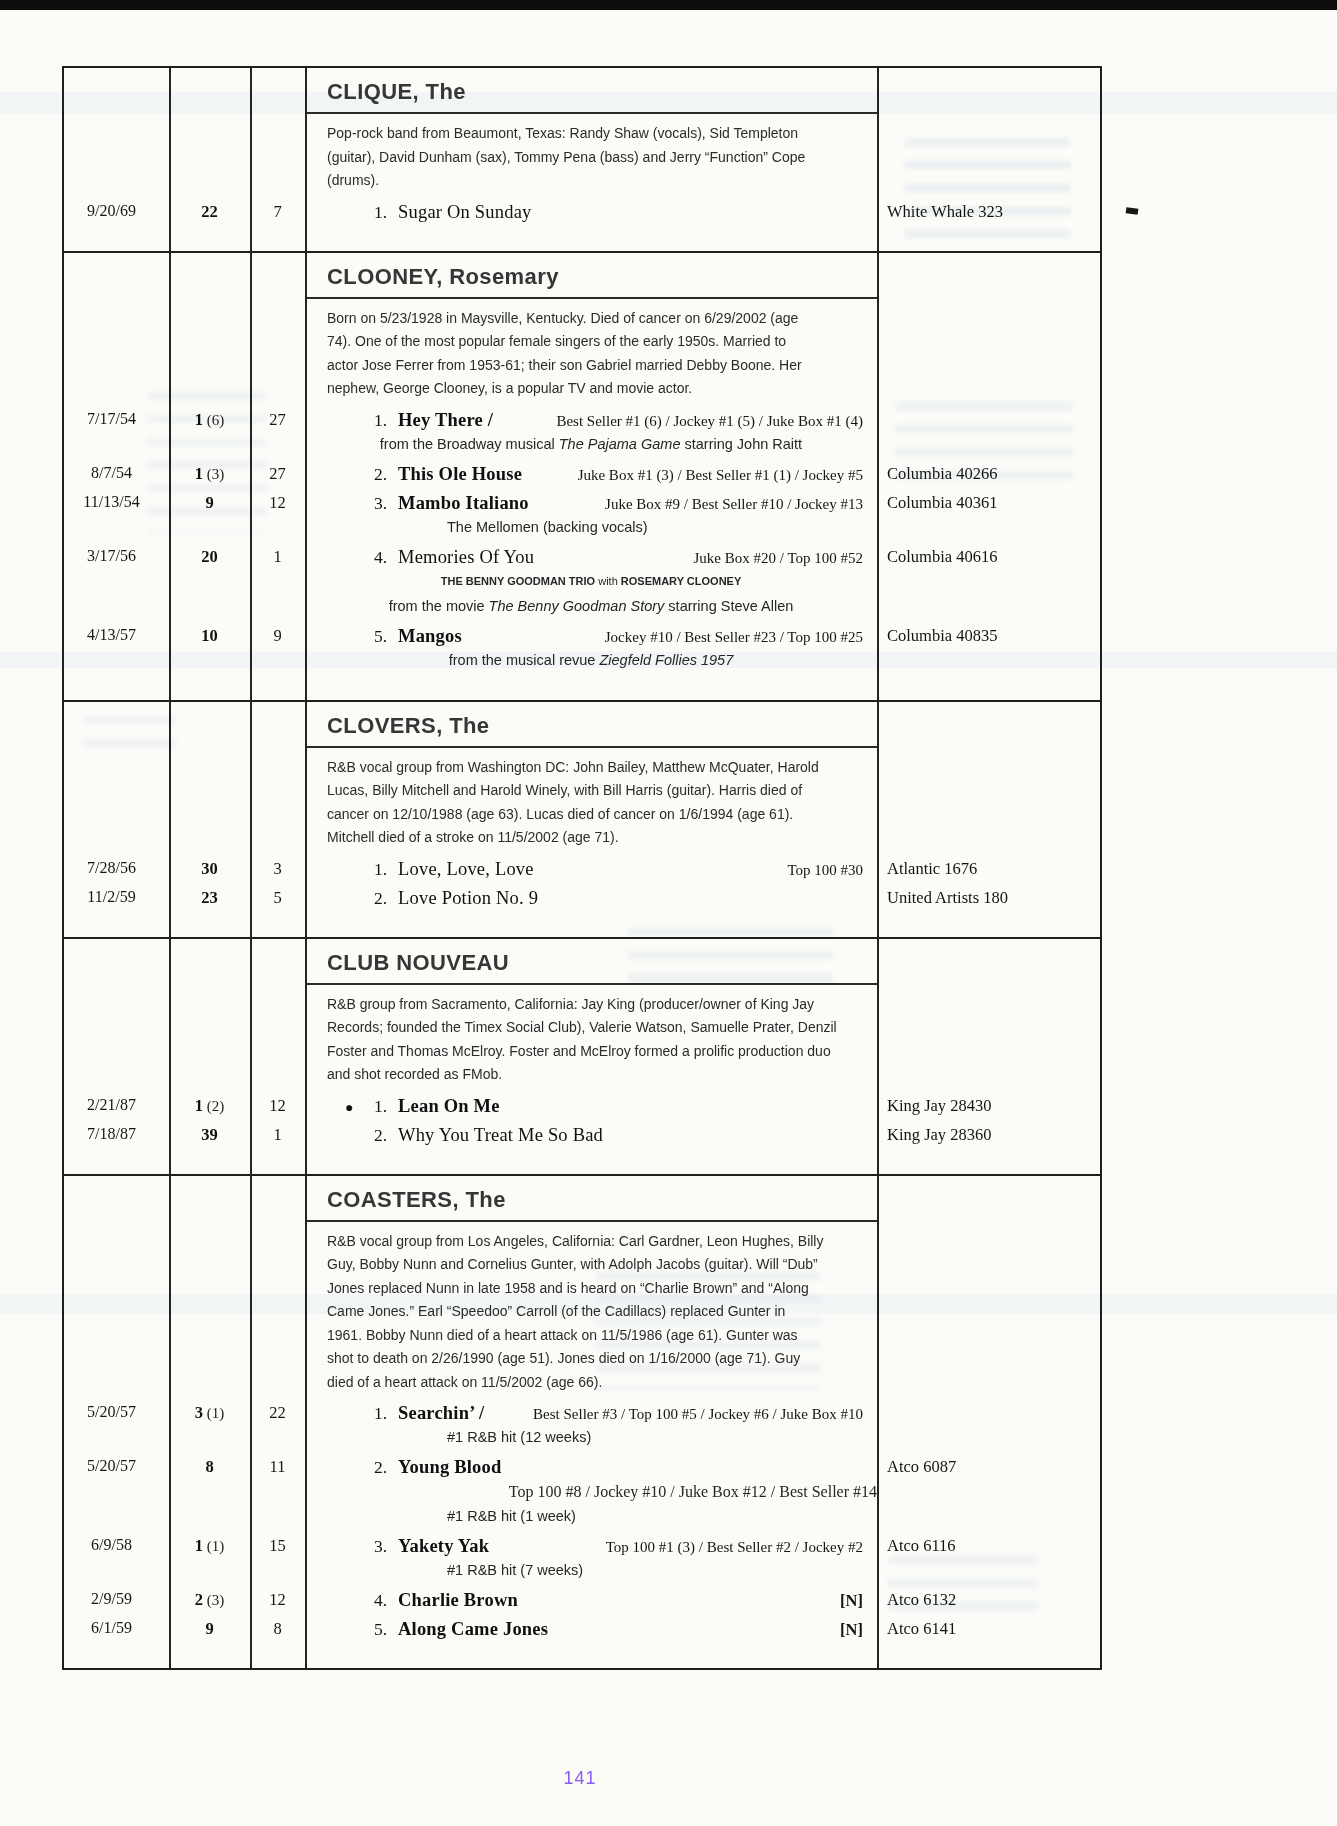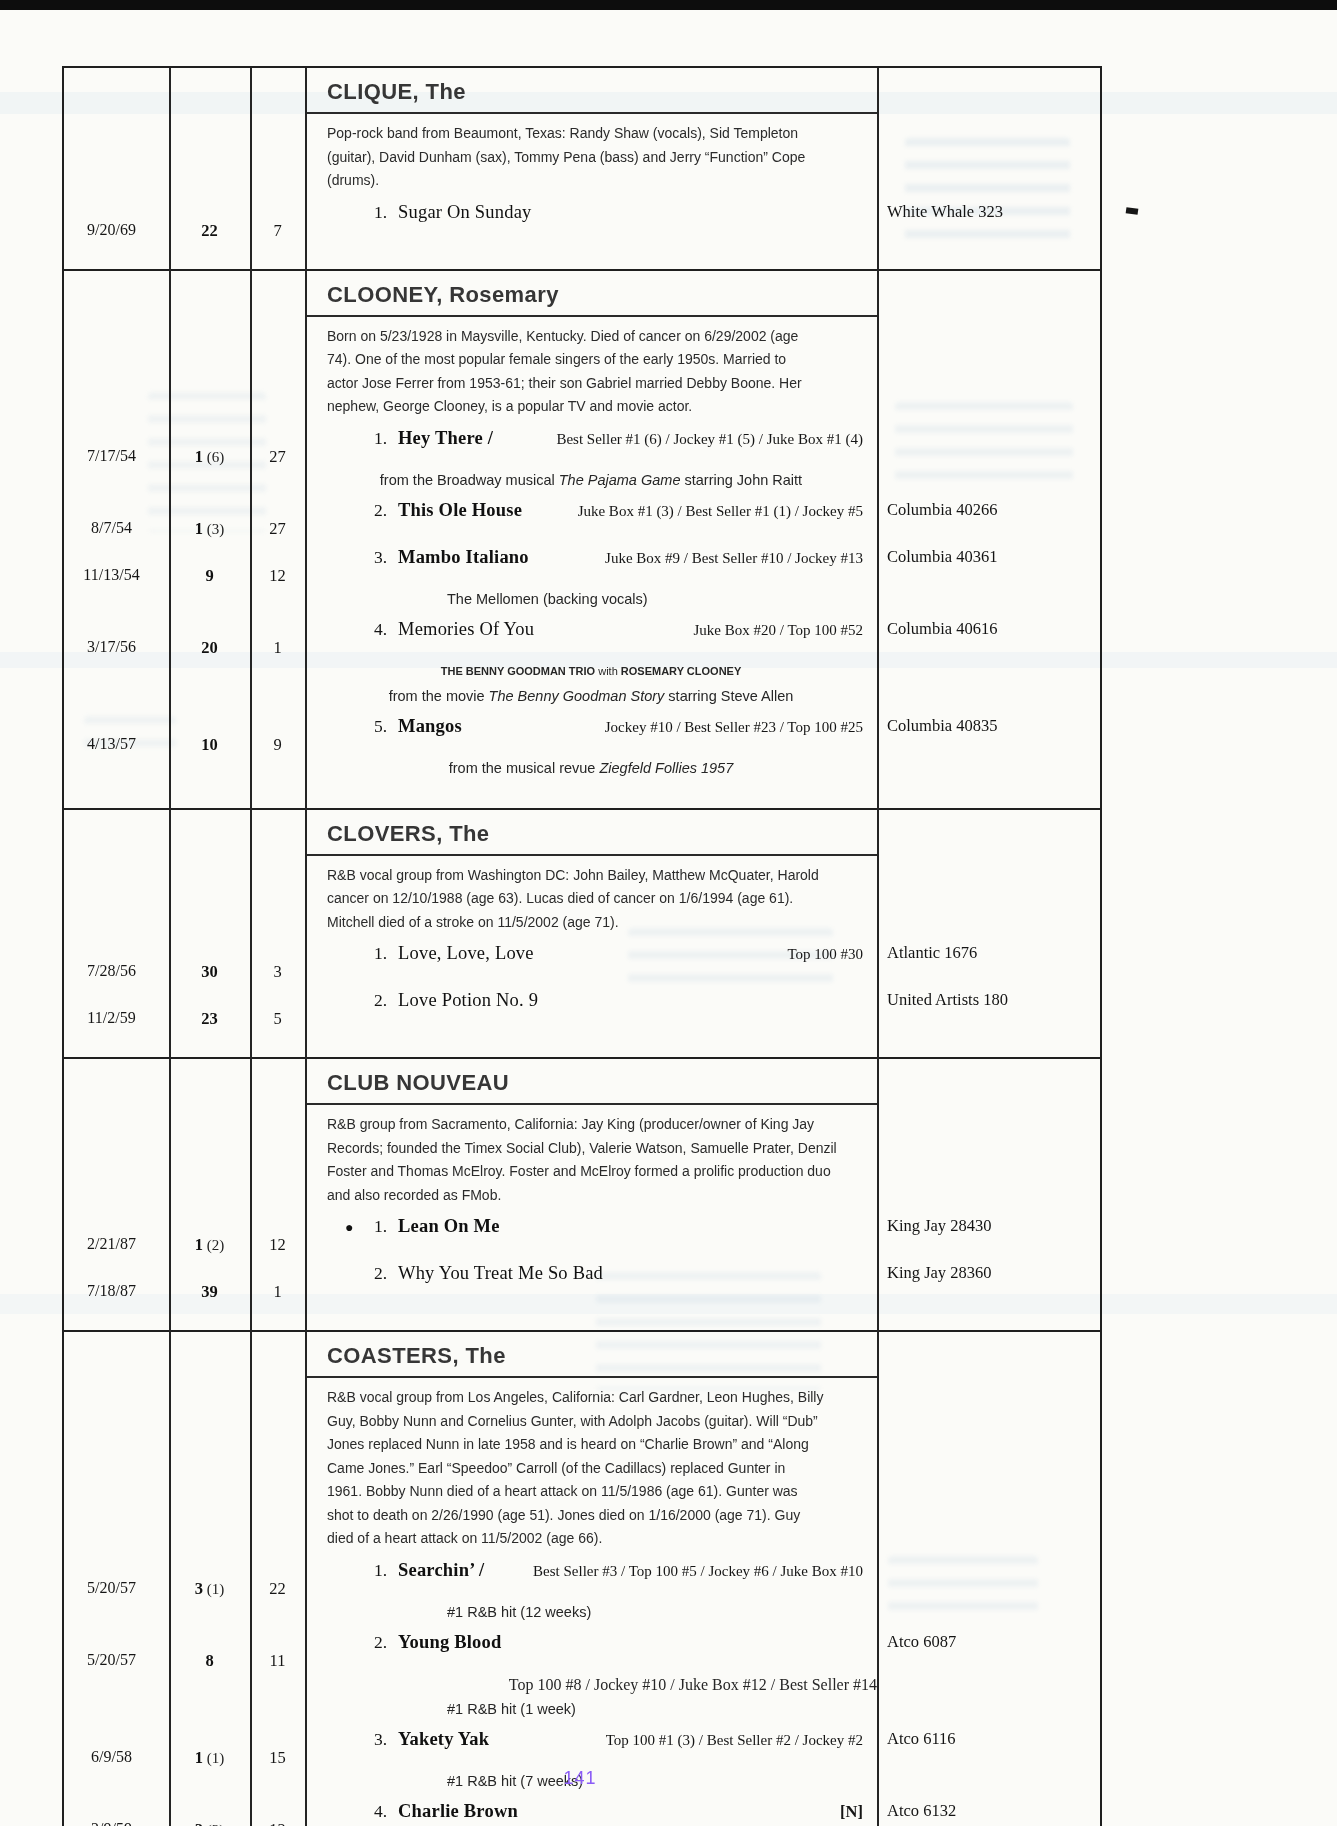--- a/index.html
+++ b/index.html
@@ -45,21 +45,21 @@
 
   .band-row{height:46px;}
   .band-row .ca{border-bottom:2px solid #2a2a2a;}
   .artist-name{font:bold 22px/1 "Liberation Sans",sans-serif;color:#363636;
     padding:13px 0 0 22px;letter-spacing:.4px;}
 
   .bio-row .ca{padding:8px 4px 3px 22px;}
   .bio-line{font:14px/23.5px "Liberation Sans",sans-serif;color:#2b2b2b;white-space:nowrap;}
 
   .entry-row{padding:6px 0 2px;}
-  .entry-row .cd,.entry-row .cp,.entry-row .cw{display:flex;justify-content:center;align-items:baseline;margin-top:19px;}
+  .entry-row .cd,.entry-row .cp,.entry-row .cw{display:flex;justify-content:center;align-items:baseline;}
   .entry-row .cd{padding-right:10px;}
   .date-text{font:16px "Liberation Serif",serif;color:#161616;}
   .pos-text{font:bold 16.5px "Liberation Serif",serif;color:#111;}
   .pos-paren{font:15px "Liberation Serif",serif;color:#222;white-space:pre;}
   .wks-text{font:16.5px "Liberation Serif",serif;color:#161616;}
   .entry-row .ca{display:flex;align-items:baseline;padding-right:14px;}
   .enum{width:82px;text-align:right;font:17.5px "Liberation Serif",serif;color:#141414;flex:none;}
   .title{margin-left:11px;font:18.5px "Liberation Serif",serif;color:#101010;letter-spacing:.2px;white-space:nowrap;}
   .title.b{font-weight:bold;}
   .chart,.note{margin-left:auto;font:15px "Liberation Serif",serif;color:#151515;white-space:nowrap;padding-left:8px;}
@@ -300,20 +300,21 @@
             <div class="artist-name">CLOVERS, The</div>
           </div>
           <div class="cell cl"></div>
         </div>
         <div class="row bio-row">
           <div class="cell cd"></div>
           <div class="cell cp"></div>
           <div class="cell cw"></div>
           <div class="cell ca">
             <div class="bio-line">R&amp;B vocal group from Washington DC: John Bailey, Matthew McQuater, Harold</div>
+            <div class="bio-line">Lucas, Billy Mitchell and Harold Winely, with Bill Harris (guitar). Harris died of</div>
             <div class="bio-line">cancer on 12/10/1988 (age 63). Lucas died of cancer on 1/6/1994 (age 61).</div>
             <div class="bio-line">Mitchell died of a stroke on 11/5/2002 (age 71).</div>
           </div>
           <div class="cell cl"></div>
         </div>
         <div class="row entry-row">
           <div class="cell cd">
             <span class="date-text">7/28/56</span>
           </div>
           <div class="cell cp">
@@ -357,21 +358,21 @@
           <div class="cell cl"></div>
         </div>
         <div class="row bio-row">
           <div class="cell cd"></div>
           <div class="cell cp"></div>
           <div class="cell cw"></div>
           <div class="cell ca">
             <div class="bio-line">R&amp;B group from Sacramento, California: Jay King (producer/owner of King Jay</div>
             <div class="bio-line">Records; founded the Timex Social Club), Valerie Watson, Samuelle Prater, Denzil</div>
             <div class="bio-line">Foster and Thomas McElroy. Foster and McElroy formed a prolific production duo</div>
-            <div class="bio-line">and also recorded as FMob.</div>
+            <div class="bio-line">and shot recorded as FMob.</div>
           </div>
           <div class="cell cl"></div>
         </div>
         <div class="row entry-row">
           <div class="cell cd">
             <span class="date-text">2/21/87</span>
           </div>
           <div class="cell cp">
             <span class="pos-text">1</span>
             <span class="pos-paren"> (2)</span>

